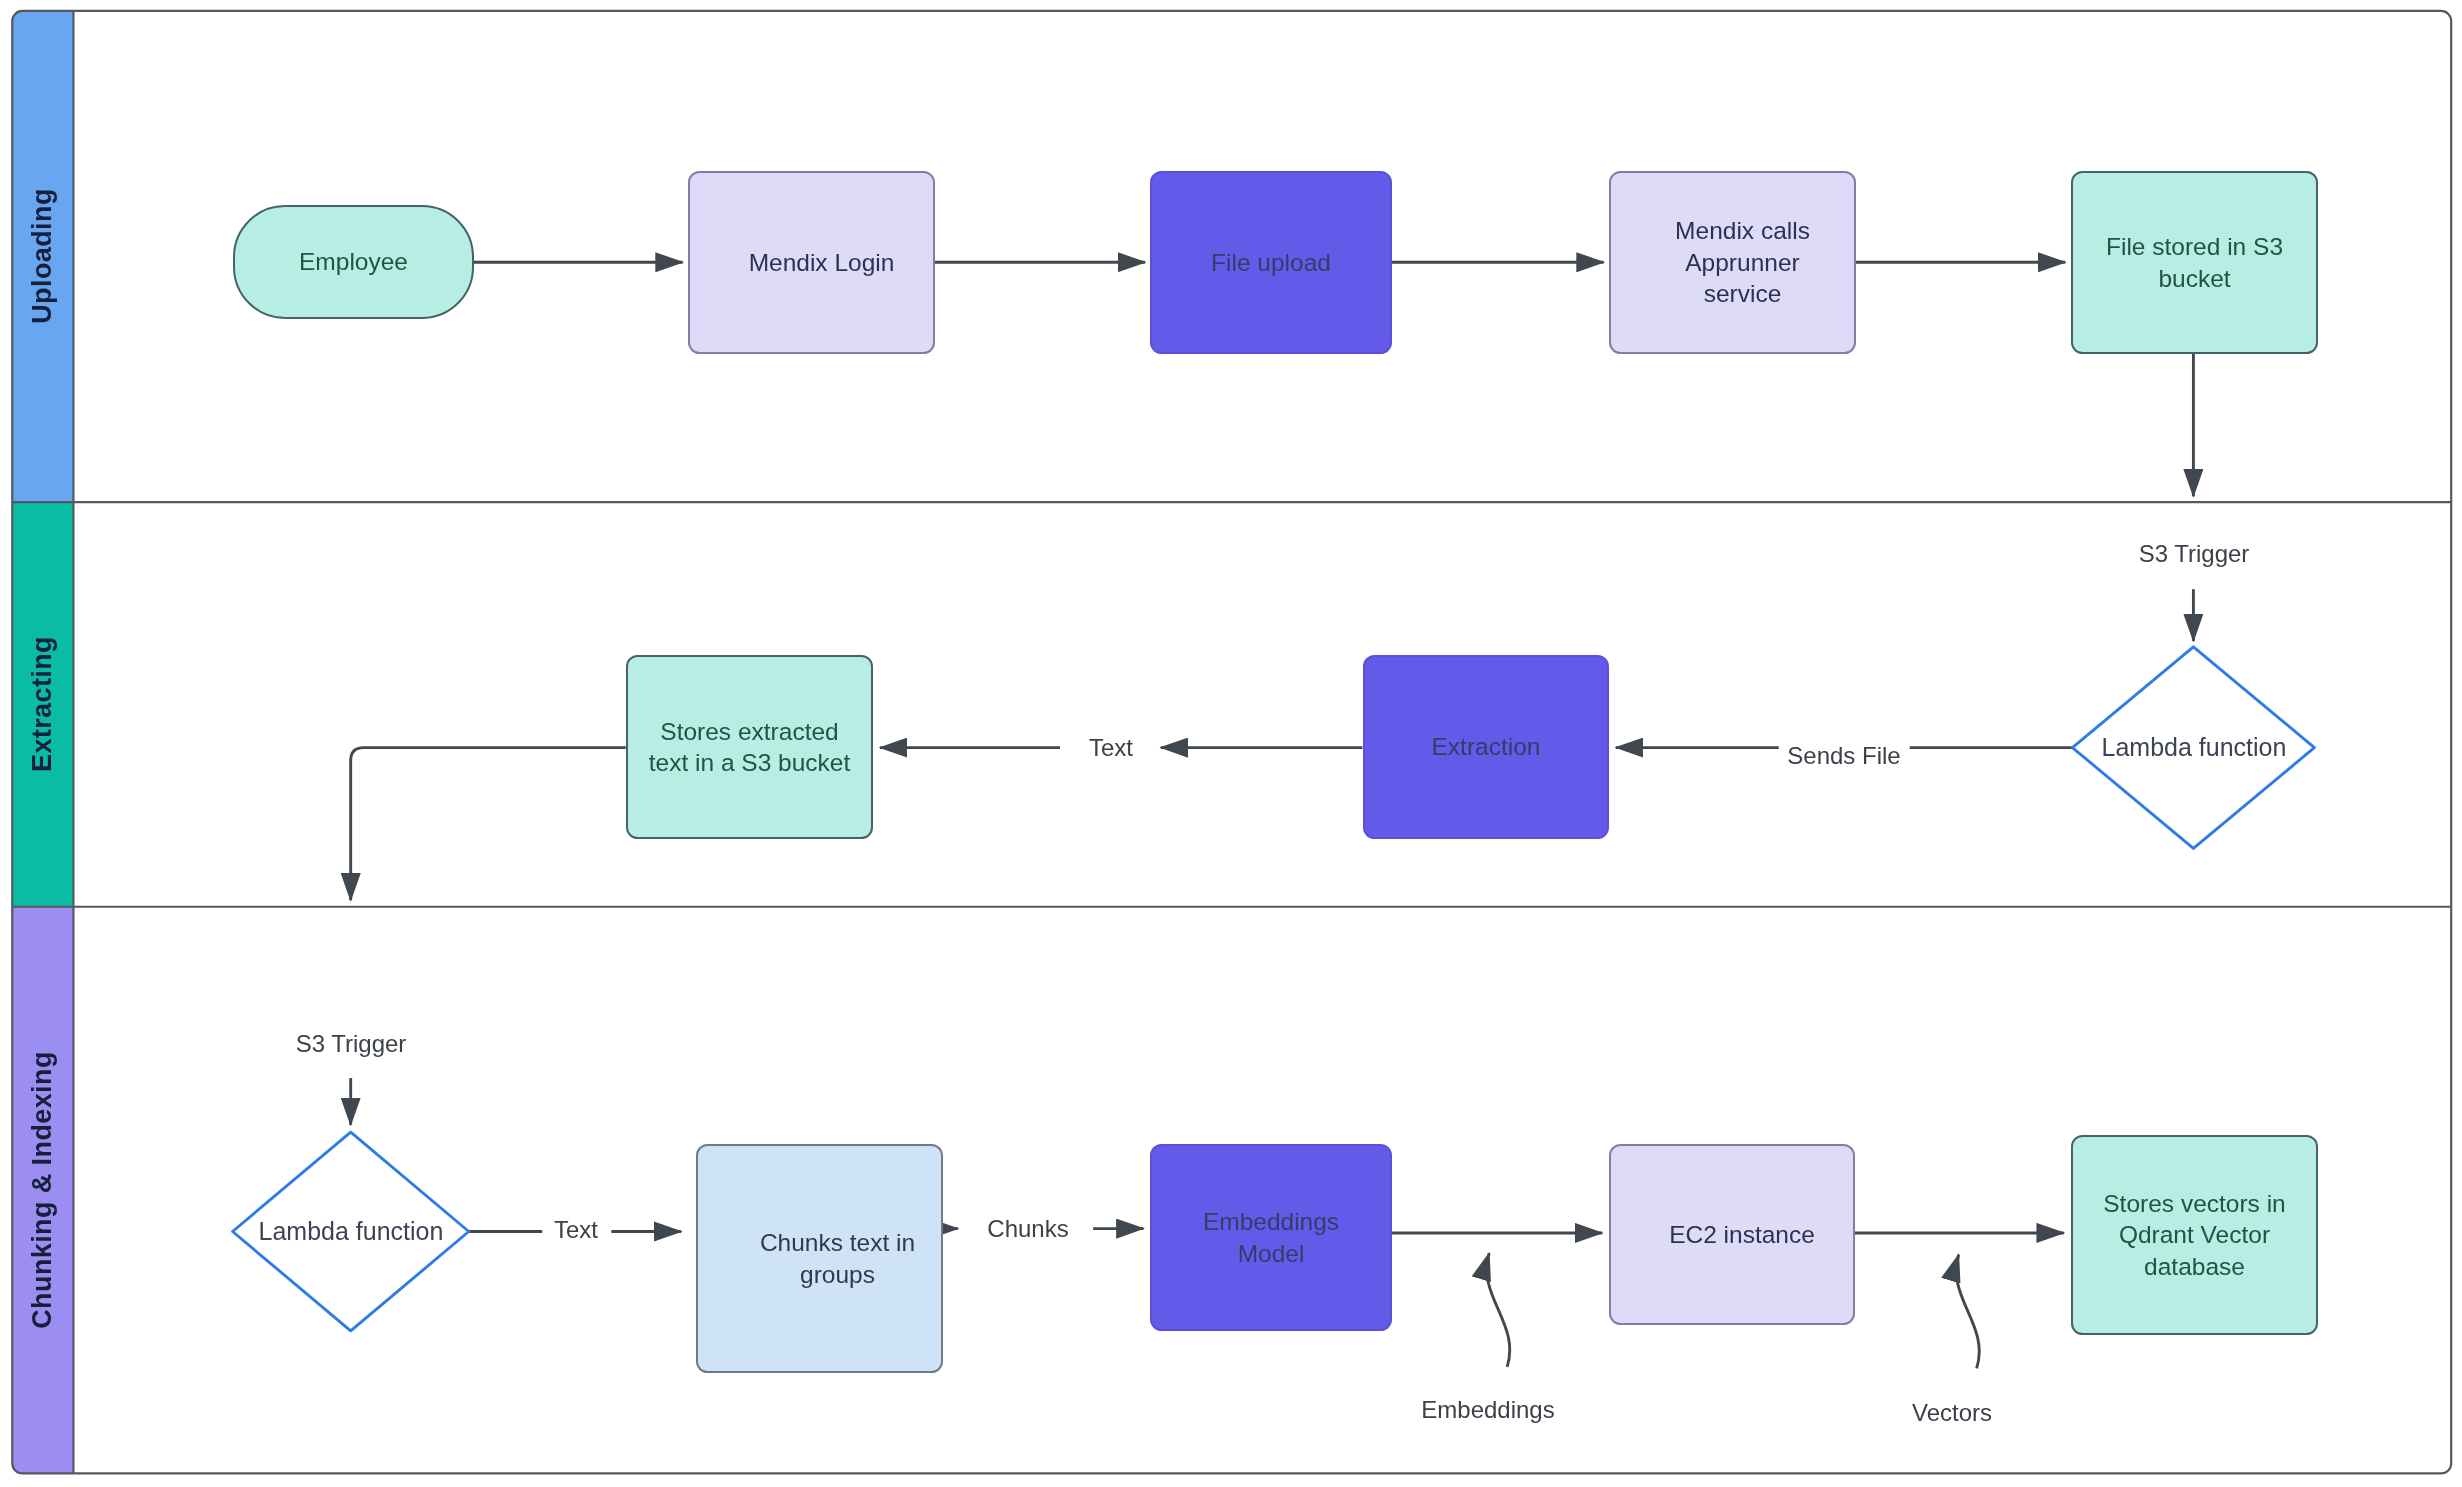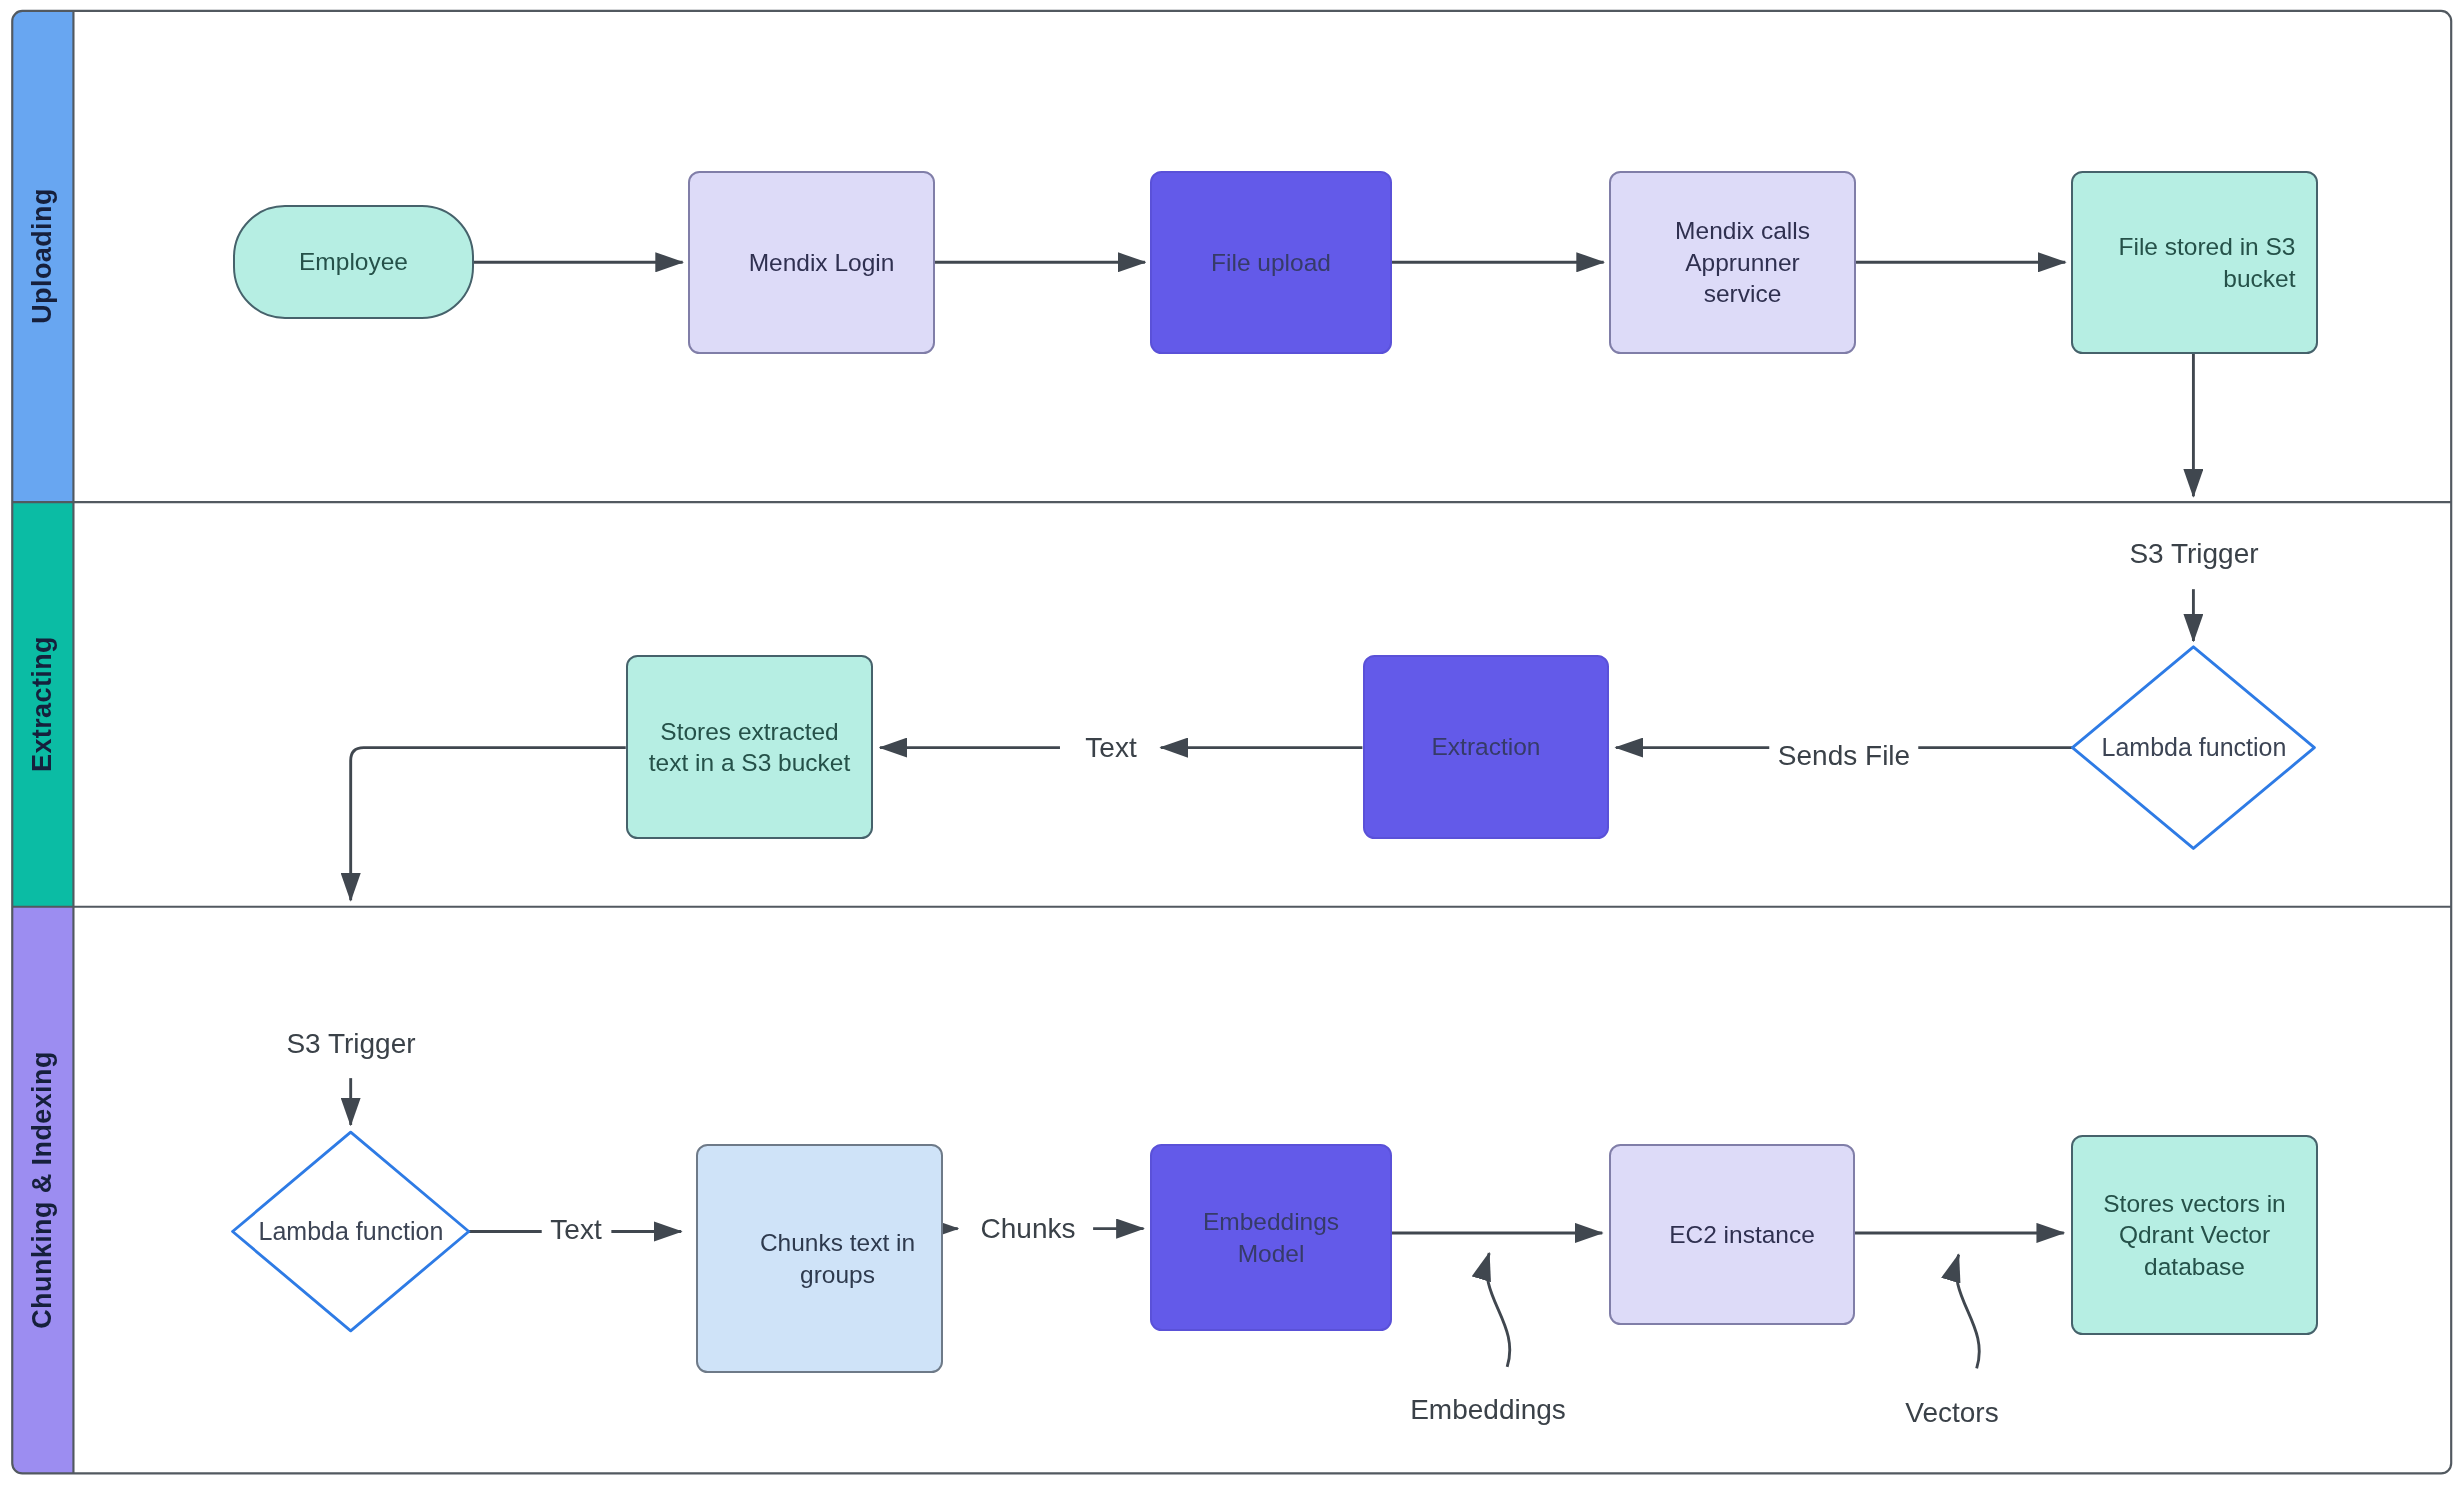--- a/index.html
+++ b/index.html
@@ -30,21 +30,21 @@
   .lav    { background:var(--lav-fill);   border:2.2px solid var(--lav-stroke);   color:var(--lav-text);padding-left:20px; }
   .purple { background:var(--purple-fill);border:2.2px solid var(--purple-stroke);color:var(--purple-text); }
   .blue   { background:var(--blue-fill);  border:2.2px solid var(--blue-stroke);  color:var(--blue-text); }
   .pill   { border-radius:52px; }
   .diamond-label {
     position:absolute; transform:translate(-50%,-50%); text-align:center;
     font-size:25px; line-height:1.26; color:var(--diamond-text); width:202px;
   }
   .edge-label {
     position:absolute; transform:translate(-50%,-50%); white-space:nowrap;
-    font-size:28px; color:var(--edge-text); text-align:center;
+    font-size:24px; color:var(--edge-text); text-align:center;
   }
   .edge-label.bg { background:#ffffff; padding:1.4px 8.6px; }
   .lane-label {
     position:absolute; transform:translate(-50%,-50%) rotate(-90deg);
     white-space:nowrap; font-size:27px; font-weight:600; color:var(--lane-text);
     letter-spacing:0.4px;
   }
 </style>
 </head>
 <body>
@@ -108,21 +108,21 @@
   <div class="node lav rounded" style="left:688px; top:171px; width:247px; height:183px;">
     <span class="txt">Mendix Login</span>
   </div>
   <div class="node purple rounded" style="left:1150px; top:171px; width:242px; height:183px;">
     <span class="txt">File upload</span>
   </div>
   <div class="node lav rounded" style="left:1609px; top:171px; width:247px; height:183px;">
     <span class="txt" style="max-width:173px;">Mendix calls Apprunner service</span>
   </div>
   <div class="node mint rounded" style="left:2071px; top:171px; width:247px; height:183px;">
-    <span class="txt" style="max-width:202px;text-align:right;">File stored in S3 bucket</span>
+    <span class="txt" style="max-width:202px;">File stored in S3 bucket</span>
   </div>
 
   <div class="diamond-label" style="left:2194px; top:748px;">Lambda function</div>
   <div class="node purple rounded" style="left:1363px; top:655px; width:246px; height:184px;">
     <span class="txt">Extraction</span>
   </div>
   <div class="node mint rounded" style="left:626px; top:655px; width:247px; height:184px;">
     <span class="txt" style="max-width:205px;">Stores extracted text in a S3 bucket</span>
   </div>
 

